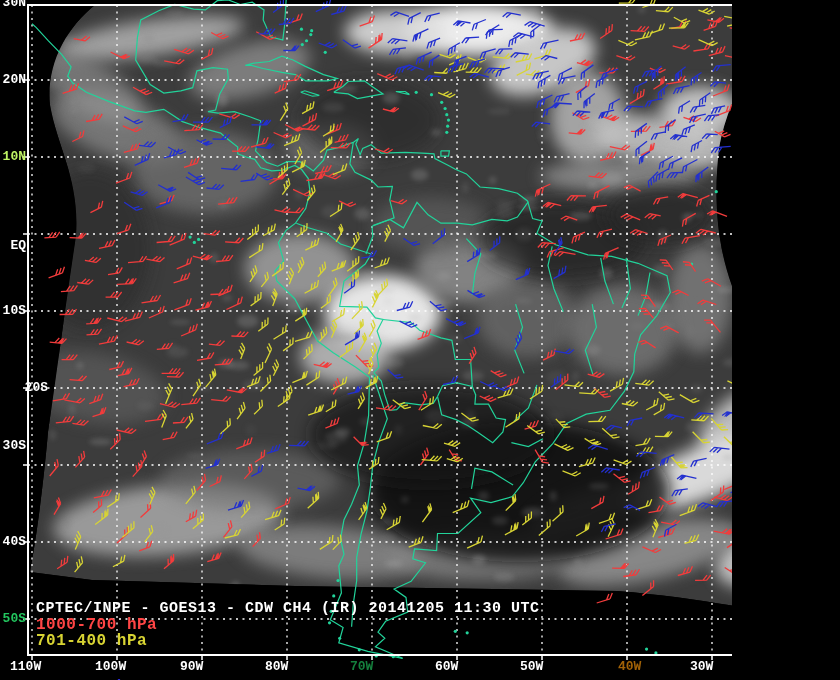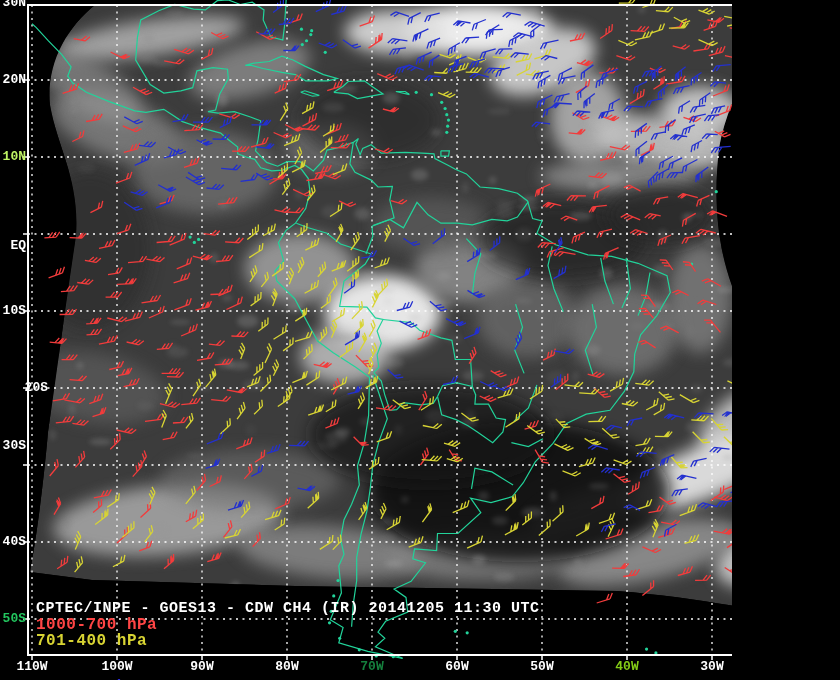--- a/index.html
+++ b/index.html
@@ -2,21 +2,21 @@
 <html><head>
 <meta charset="utf-8">
 <style>
   html,body{margin:0;padding:0;background:#000;}
   .stage{position:relative;width:732px;height:680px;background:#000;overflow:hidden;
          font-family:Liberation Mono, monospace;}
   svg{position:absolute;left:0;top:0;}
   .axis-label{position:absolute;color:#fff;font-size:13px;font-weight:bold;line-height:14px;
               white-space:pre;}
   .lat-label{width:26px;text-align:right;}
-  .lon-label{width:44px;text-align:center;}
+  .lon-label{width:44px;}
   .attribution{position:absolute;left:36px;top:600px;color:#fff;font-size:15px;font-weight:bold;
                letter-spacing:0.5px;white-space:pre;}
   .legend-row{position:absolute;left:36px;font-size:16px;font-weight:bold;letter-spacing:0.5px;
               white-space:pre;}
 </style>
 </head>
 <body>
 
 <div class="stage">
   <svg id="map-svg" width="840" height="680">
@@ -2247,21 +2247,21 @@
       <div class="axis-label lat-label" style="left: 0px; top: 612px; color: #22c55e;">50S</div>
     </div>
   <div id="lon-axis">
       <div class="axis-label lon-label" style="left: 10px; top: 660px; color: rgb(255, 255, 255);">110W</div>
       <div class="axis-label lon-label" style="left: 95px; top: 660px; color: rgb(255, 255, 255);">100W</div>
       <div class="axis-label lon-label" style="left: 180px; top: 660px; color: rgb(255, 255, 255);">90W</div>
       <div class="axis-label lon-label" style="left: 265px; top: 660px; color: rgb(255, 255, 255);">80W</div>
       <div class="axis-label lon-label" style="left: 350px; top: 660px; color: #15803d;">70W</div>
       <div class="axis-label lon-label" style="left: 435px; top: 660px; color: rgb(255, 255, 255);">60W</div>
       <div class="axis-label lon-label" style="left: 520px; top: 660px; color: rgb(255, 255, 255);">50W</div>
-      <div class="axis-label lon-label" style="left: 605px; top: 660px; color: #84cc16;">40W</div>
+      <div class="axis-label lon-label" style="left: 618px; top: 660px; color: #a16207;">40W</div>
       <div class="axis-label lon-label" style="left: 690px; top: 660px; color: rgb(255, 255, 255);">30W</div>
       <div class="axis-label lon-label" style="left: 775px; top: 660px; color: rgb(255, 255, 255);">20W</div>
     </div>
 
   <div class="attribution">CPTEC/INPE - GOES13 - CDW CH4 (IR) 20141205 11:30 UTC</div>
 
   <div>
     <div class="legend-row" style="top: 616px; color: rgb(255, 69, 69);">1000-700 hPa</div>
     <div class="legend-row" style="top: 632px; color: rgb(216, 212, 51);">701-400 hPa</div>
     <div class="legend-row" style="top: 678px; color: rgb(43, 43, 214);">401-100 hPa</div>

